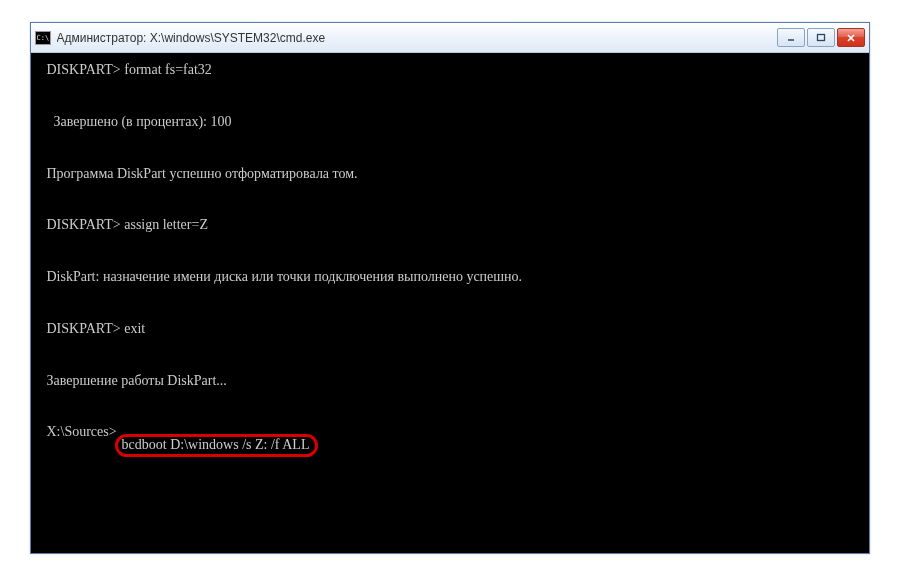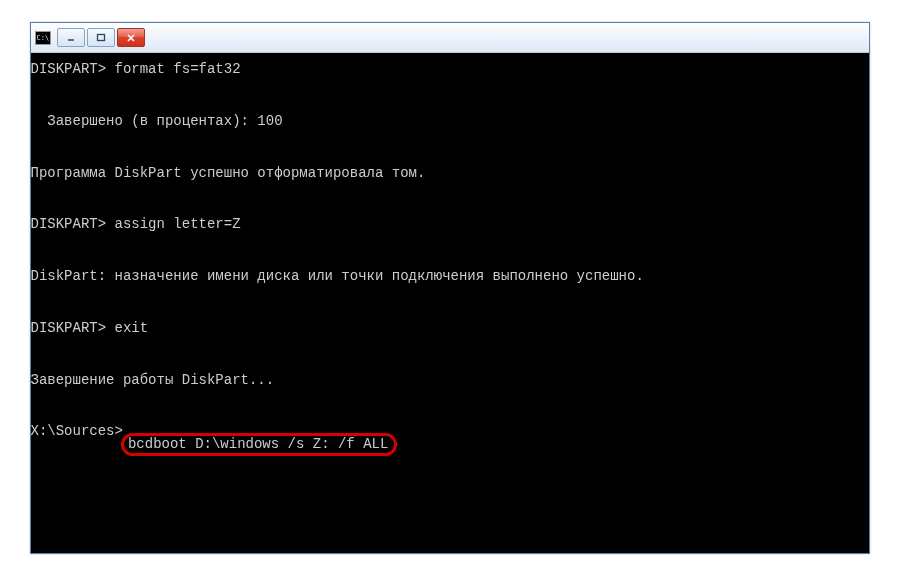--- a/index.html
+++ b/index.html
@@ -72,24 +72,24 @@
     .win-btn.close {
       background: linear-gradient(to bottom, #f4a098, #e2614f 45%, #d9432d 50%, #cf2f1b);
       border-color: #a83225;
       color: #fff;
     }
     .win-btn svg { display: block; }
     .console {
       flex: 1;
       background: #000;
       color: #ccc;
-      font-family: Liberation Mono, monospace;
+      font-family: Liberation Serif, serif;
       font-size: 14px;
       line-height: 1.85;
-      padding: 4px 0;
+      padding: 4px 16px;
       overflow: hidden;
       white-space: pre;
     }
     .console .line { display: block; }
     .highlight-wrap {
       display: inline-block;
       border: 3px solid #d60000;
       border-radius: 14px;
       padding: 0 6px 0 4px;
       margin-left: -2px;
@@ -97,20 +97,21 @@
       position: relative;
       top: 13px;
     }
   </style>
 </head>
 <body>
 
 <div class="window">
   <div class="titlebar">
     <div class="titlebar-icon"></div>
+    <div class="titlebar-text">Администратор: X:\windows\SYSTEM32\cmd.exe</div>
     <div class="win-controls">
       <div class="win-btn">
         <svg width="10" height="10" viewBox="0 0 10 10">
             <line x1="2" y1="7" x2="8" y2="7" stroke="#2a4560" stroke-width="1.5"></line>
           </svg>
       </div>
       <div class="win-btn">
         <svg width="10" height="10" viewBox="0 0 10 10">
             <rect x="1.5" y="1.5" width="7" height="6" fill="none" stroke="#2a4560" stroke-width="1.3"></rect>
           </svg>

